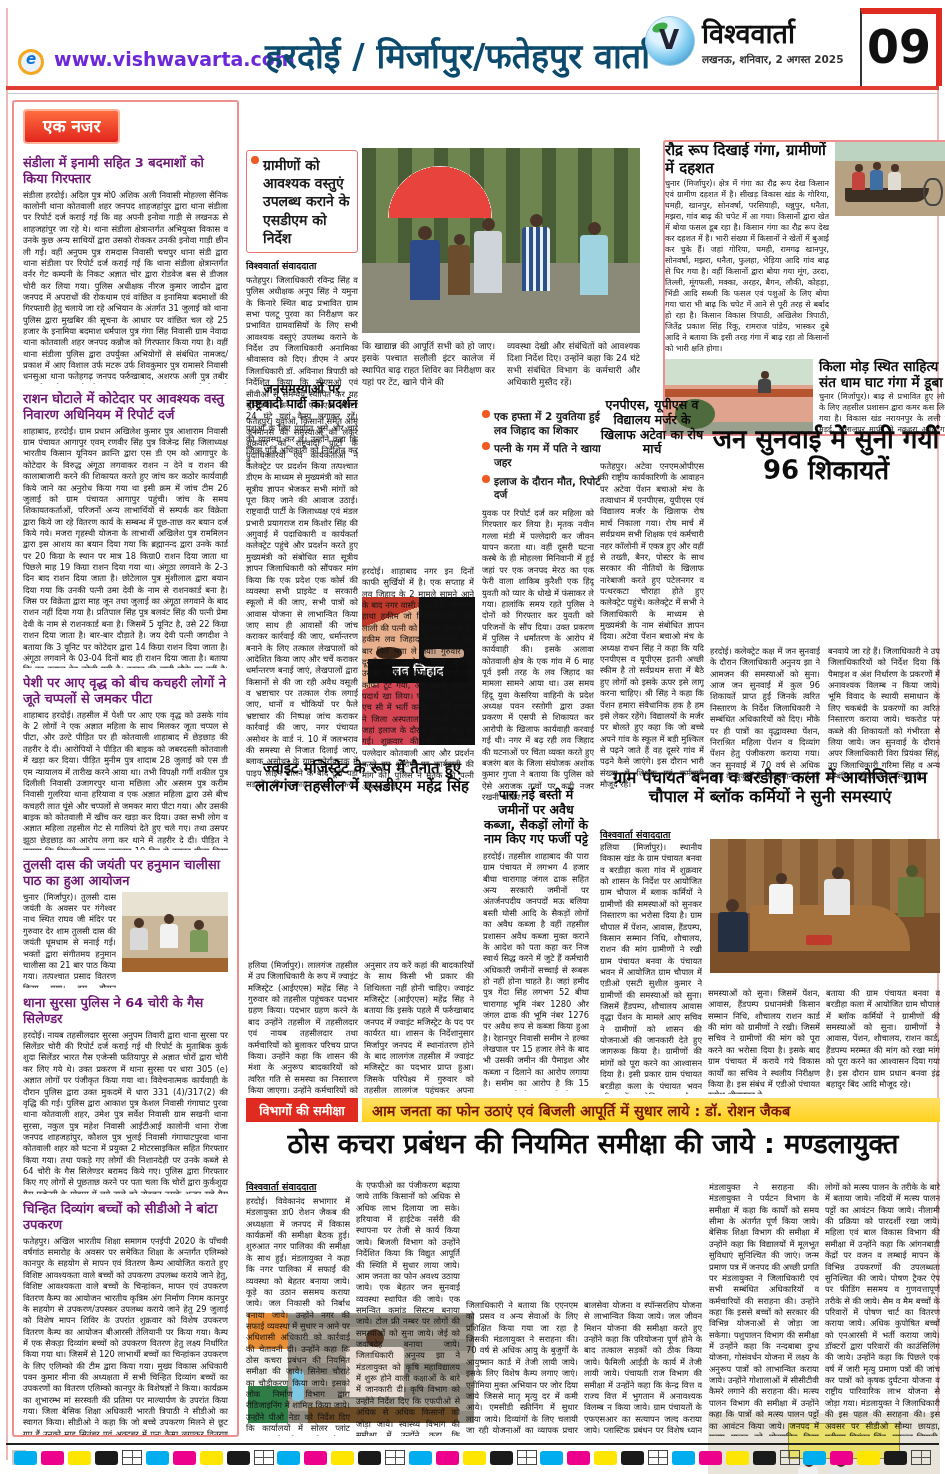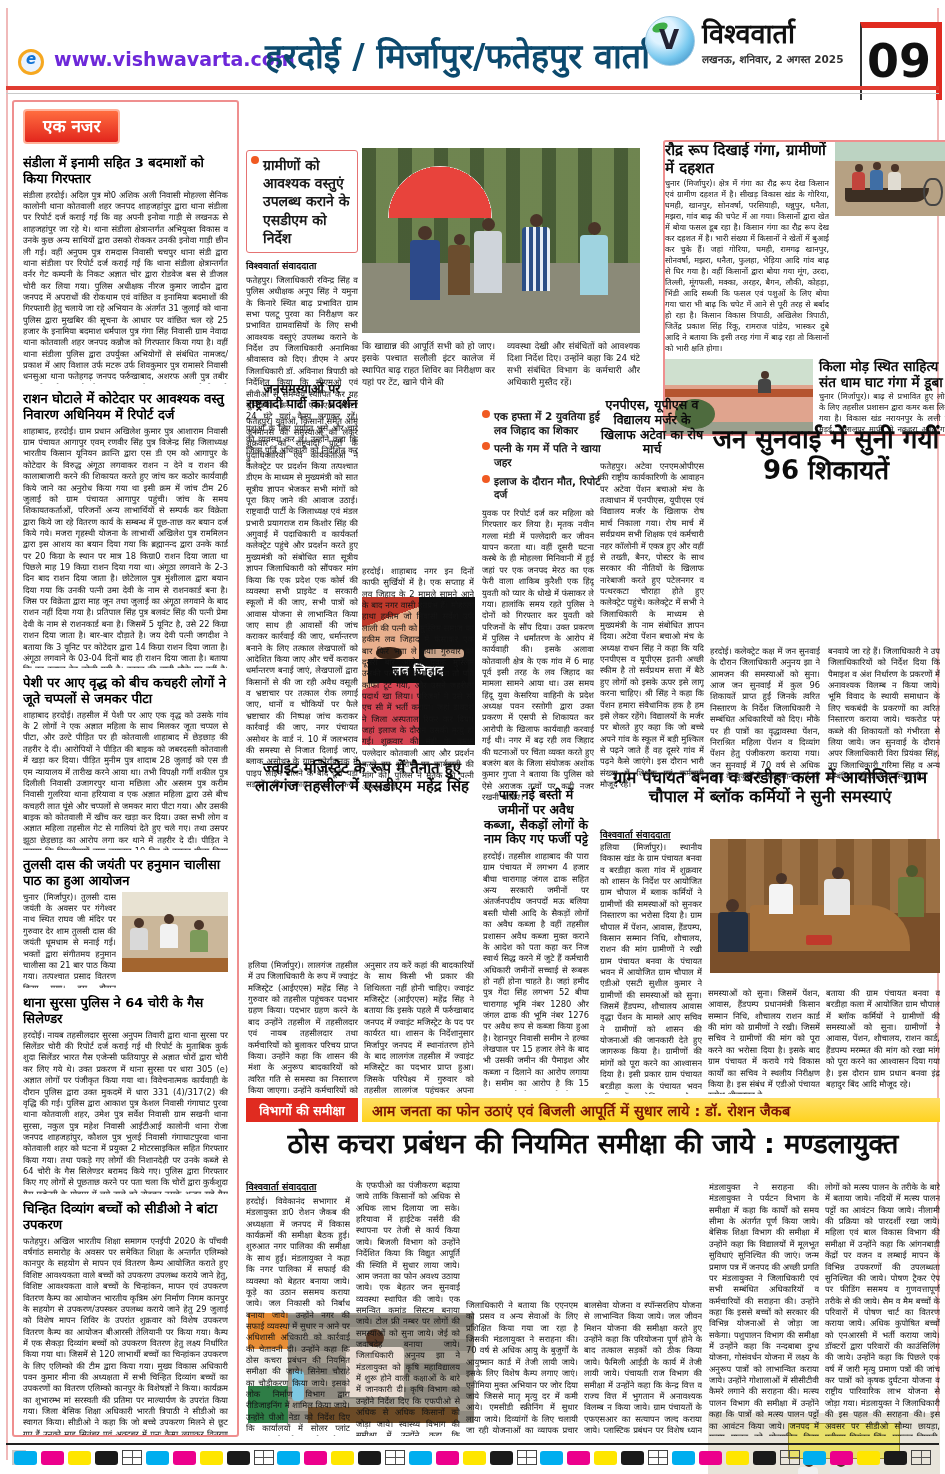--- a/index.html
+++ b/index.html
@@ -30,21 +30,21 @@
   .byline{font-size:9.5px;font-weight:bold;color:#111;}
   .hl{font-weight:800;color:#0c0c0c;line-height:1.18;}
   .center{text-align:center;}
   
   #sidebar{left:12px;top:100px;width:227px;height:1337px;border:2px solid #ef8f8f;
            border-radius:3px;padding:7px 9px;box-sizing:border-box;overflow:hidden;}
   .tab{display:inline-block;background:linear-gradient(180deg,#ff6d3f,#e2261d);
        border:2px solid #ffb199;border-radius:4px;color:#fff;font-size:17px;font-weight:800;
        padding:3px 18px 5px;margin-bottom:4px;}
   .sb-art{overflow:hidden;}
-  .sb-art h3{font-size:13px;margin:7px 0 3px;line-height:1.22;color:#000000;}
+  .sb-art h3{font-size:13px;margin:7px 0 3px;line-height:1.22;color:#701a75;}
   .ph{position:relative;overflow:hidden;background:#0f766e;}
   .ph .band{position:absolute;left:0;right:0;}
   .head{position:absolute;border-radius:50%;background:#4a3428;}
   .torso{position:absolute;border-radius:4px 4px 0 0;}
   
   .cmyk{position:absolute;left:14px;right:14px;top:1450px;display:flex;justify-content:space-between;}
   .cmyk-group{display:flex;gap:4px;align-items:center;}
   .sq{width:23px;height:14px;border-radius:3px;display:inline-block;}
   .c{background:#00aeef}.m{background:#ec008c}.y{background:#ffe600}.k{background:#1a1a1a}
   .reg{width:18px;height:13px;border:1px solid #444;
@@ -78,21 +78,21 @@
   <div class="abs" style="left:645px;top:16px">
     <div class="globe">
         <i></i>
         <b>V</b>
       </div>
   </div>
   <div class="abs" style="left:702px;top:20px">
     <div class="brand">विश्ववार्ता</div>
     <div class="brand-sub">लखनऊ,  शनिवार, 2 अगस्त 2025</div>
   </div>
-  <div class="abs pgbox" style="left:860px;top:22px">
+  <div class="abs pgbox" style="left:860px;top:8px">
     <div class="pgnum">09</div>
   </div>
   <div class="abs redrule" style="left:6px;right:6px;top:86px"></div>
   <div class="abs grayrule" style="left:6px;right:6px;top:93px"></div>
 
   <div class="abs" id="sidebar">
     <div class="tab">एक नजर</div>
 
     <div class="sb-art" style="height:236px">
       <h3 class="hl">संडीला में इनामी सहित 3 बदमाशों को किया गिरफ्तार</h3>

